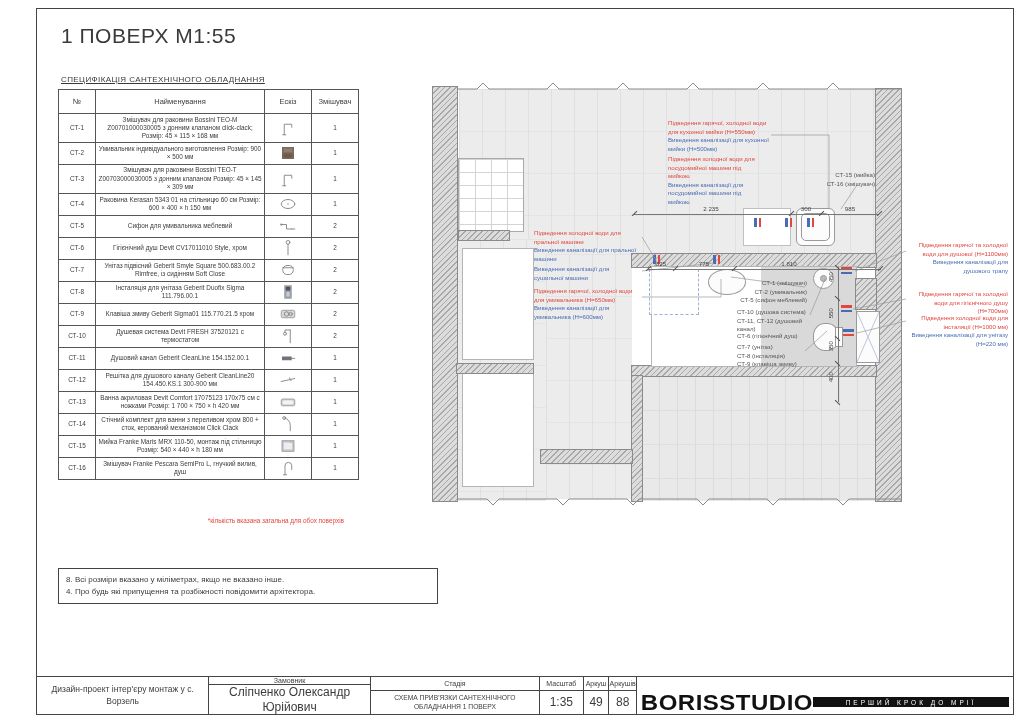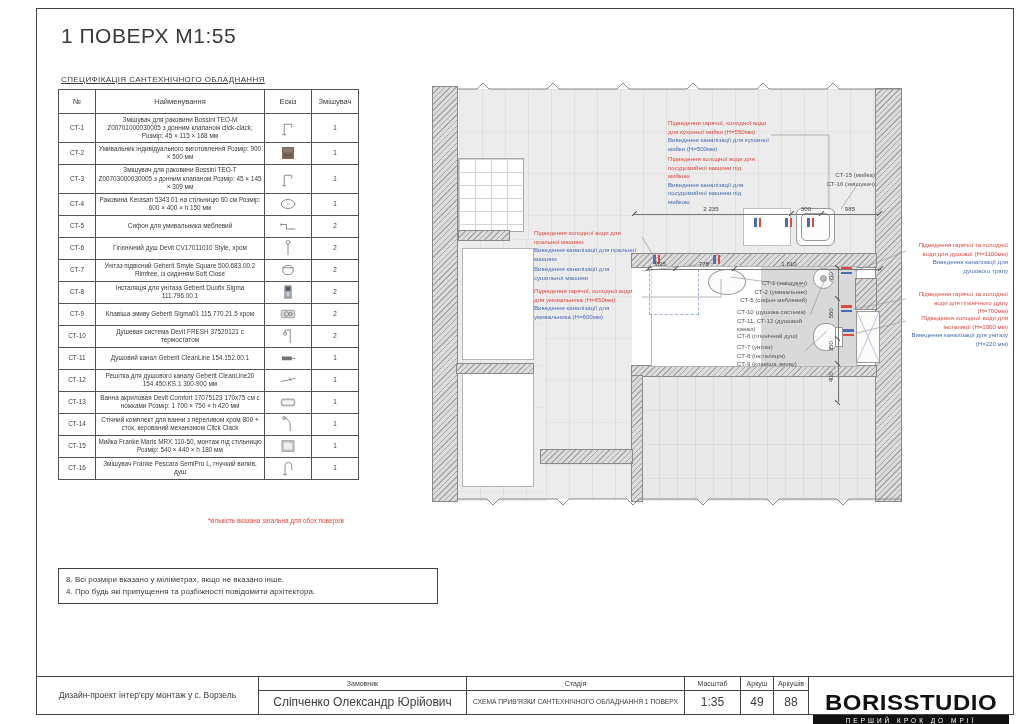--- a/index.html
+++ b/index.html
@@ -58,21 +58,21 @@
   .tb-project{width:222px;display:flex;align-items:center;justify-content:center;text-align:center;font-size:8.5px;line-height:1.4;}
   .tb-2row{display:flex;flex-direction:column;}
   .tb-2row .hd{border-bottom:1px solid #444;height:13px;display:flex;align-items:center;justify-content:center;font-size:7px;}
   .tb-2row .vl{flex:1;display:flex;align-items:center;justify-content:center;font-size:12px;text-align:center;line-height:1.25;padding:0 2px;}
   .tb-client{width:208px;}
   .tb-stage{width:218px;}
   .tb-stage .vl{font-size:6.7px;}
   .tb-scale{width:56px;}
   .tb-sheet{width:33px;}
   .tb-sheets{width:35px;}
-  .tb-logo{flex:1;border-right:none;display:flex;flex-direction:column;align-items:center;justify-content:flex-start;padding:1px 4px;margin-top:12px;}
+  .tb-logo{flex:1;border-right:none;display:flex;flex-direction:row;align-items:center;justify-content:center;padding:1px 4px;margin-top:12px;}
   .logo-name{font-size:24px;font-weight:bold;letter-spacing:.5px;color:#111;line-height:1;transform:scaleY(.95);}
   .logo-bar{background:#111;color:#fff;font-size:6.5px;letter-spacing:3px;padding:2px 0 1px;width:196px;text-align:center;margin-top:1px;}
 </style>
 </head>
 <body>
 
 <div class="sheet">
 
   <div class="page-title">
     <div>1 ПОВЕРХ М1:55</div>

